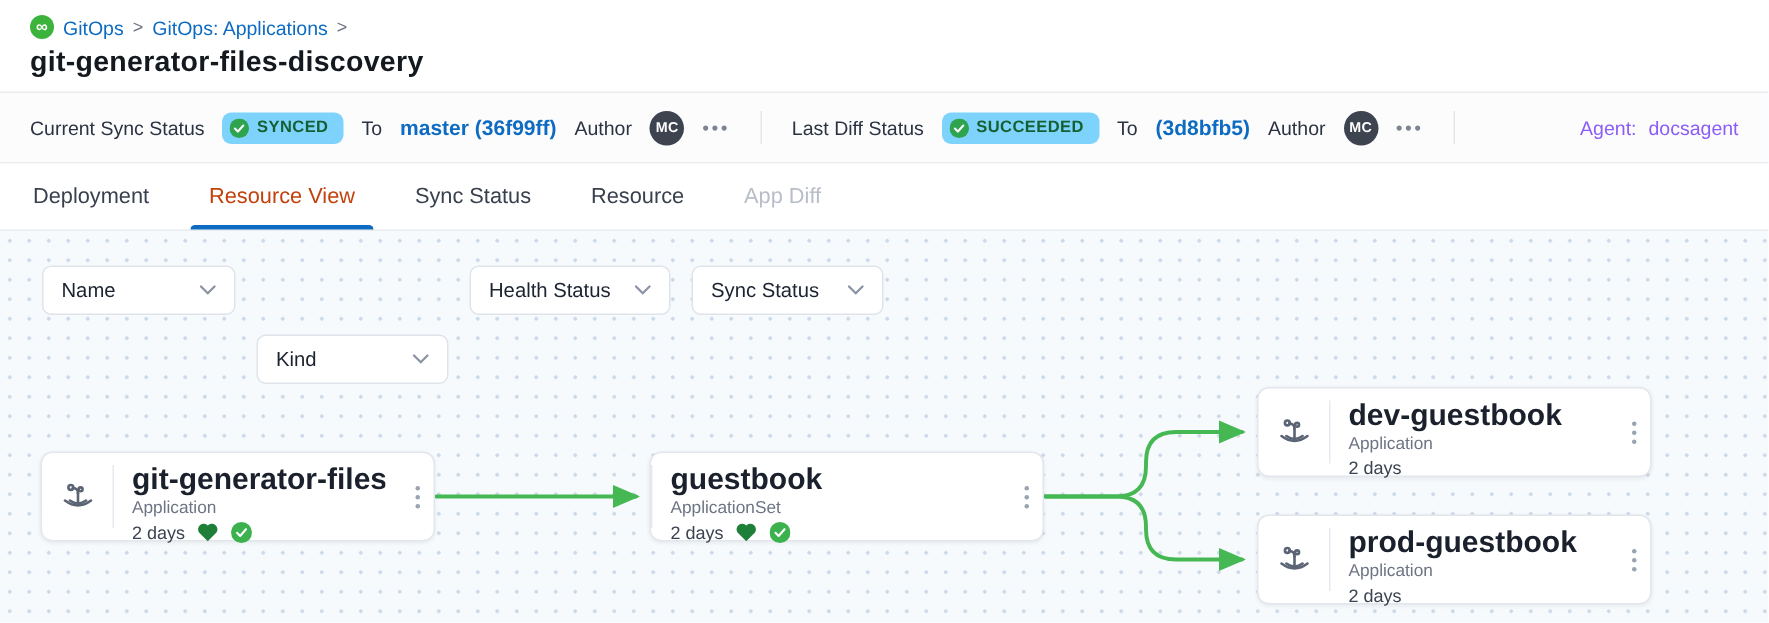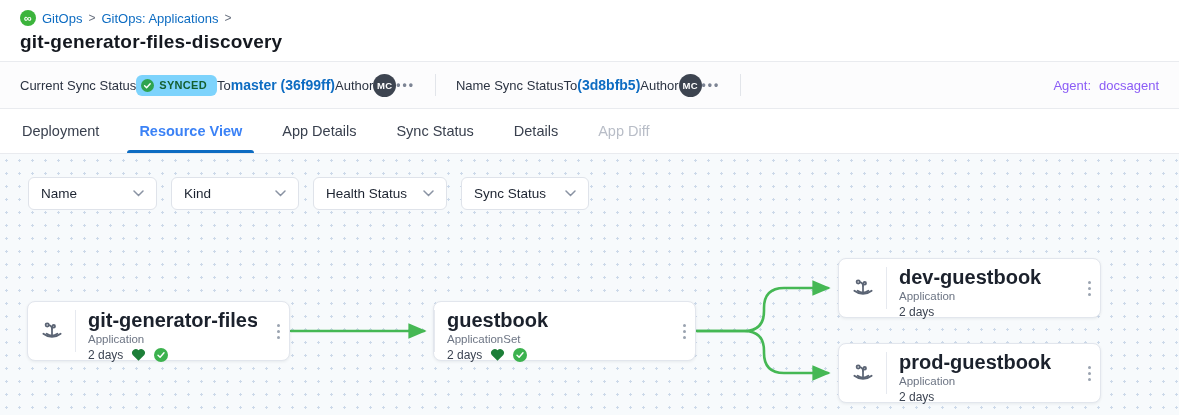--- a/index.html
+++ b/index.html
@@ -11,51 +11,51 @@
   .breadcrumb { display:flex; align-items:center; gap:6px; font-size:13px; }
   .crumb-logo { width:16px; height:16px; border-radius:50%; background:#3cb43c; color:#fff;
     display:flex; align-items:center; justify-content:center; font-size:11px; font-weight:bold; line-height:1; }
   .crumb-link { color:#0d6cc2; text-decoration:none; cursor:pointer; }
   .crumb-sep { color:#6a7280; font-size:12px; }
   .page-title { font-size:19px; font-weight:700; color:#14181f; margin-top:5px; letter-spacing:.2px; }
 
   
   .statusbar { height:47px; background:#fcfcfd; border-bottom:1px solid #e9ebef;
     display:flex; align-items:center; padding:0 20px; gap:14px; font-size:13px; color:#2b3342; }
-  .sb-group { display:flex; align-items:center; white-space:nowrap; }
+  .sb-group { display:flex; align-items:center; gap:12px; white-space:nowrap; }
   .badge { display:inline-flex; align-items:center; gap:5px; background:#7dd3fc; color:#155f30;
     font-size:11px; font-weight:700; letter-spacing:.3px; padding:4px 10px 4px 5px; border-radius:6px; }
   .badge svg { display:block; }
   .ref-link { color:#0d6cc2; font-weight:700; font-size:14px; cursor:pointer; }
   .avatar { width:23px; height:23px; border-radius:50%; background:#3d4450; color:#fff;
     font-size:9.5px; font-weight:700; display:flex; align-items:center; justify-content:center; letter-spacing:.3px;text-align:right; }
   .more-btn { color:#7c8494; font-size:12px; letter-spacing:2px; cursor:pointer; font-weight:700; }
   .sb-divider { width:1px; height:22px; background:#e2e5ea; margin:0 6px; }
   .agent { margin-left:auto; display:flex; gap:8px; color:#8b5cf6;align-items:center; }
 
   
   .tabs { height:45px; background:#fff; border-bottom:1px solid #e9ebef;
     display:flex; align-items:stretch; padding:0 20px; gap:36px; }
   .tab { display:flex; align-items:center; font-size:14.5px; color:#39404e; cursor:pointer;
     position:relative; padding:0 2px; }
-  .tab.active { font-weight:700; color:#3b82f6; }
+  .tab.active { font-weight:400; color:#c2410c; }
   .tab.active::after { content:""; position:absolute; left:-10px; right:-10px; bottom:0;
     height:3px; background:#0d6cc2; border-radius:3px 3px 0 0; }
   .tab.disabled { color:#b8bdc7; cursor:default; }
 
   
   .canvas { position:relative; height:261px; background:#f7fafc;
     background-image:radial-gradient(circle, #ccd9e9 1.1px, transparent 1.3px);
     background-size:13px 13px; }
   .filters { position:absolute; top:23px; left:28px; display:flex; gap:14px; }
   .filter { background:#fff; border:1px solid #dfe3ea; border-radius:6px; height:33px;
     display:flex; align-items:center; justify-content:space-between; padding:0 12px;
     font-size:13.5px; color:#1c2330; font-weight:500; cursor:pointer; }
   .filter svg { margin-left:10px; }
-  .f-name{width:129px;gap:39px;} .f-kind{width:128px;} .f-health{width:134px;} .f-sync{width:128px;}
+  .f-name{width:129px;gap:39px;} .f-kind{width:128px;margin-top:46px;} .f-health{width:134px;} .f-sync{width:128px;}
 
   .edges { position:absolute; inset:0; }
 
   .node { position:absolute; width:263px; height:60px; background:#fff; border:1px solid #e2e6ed;
     border-radius:8px; box-shadow:0 1px 3px rgba(16,24,40,.07); display:flex; align-items:stretch; cursor:pointer; }
   .node-icon-col { width:47px; display:flex; align-items:center; justify-content:center; flex:0 0 47px; }
   .node-vline { width:1px; background:#e6e9ef; margin:8px 0; }
   .node-body { padding:7px 10px 6px 12px; min-width:0; flex:1; }
   .node-title { font-size:20px; font-weight:700; color:#1b212c; white-space:nowrap;
     overflow:hidden; text-overflow:clip; max-width:185px; }
@@ -92,40 +92,46 @@
       <span>SYNCED</span>
     </span>
     <span>To</span>
     <a class="ref-link">master (36f99ff)</a>
     <span>Author</span>
     <span class="avatar">MC</span>
     <span class="more-btn">•••</span>
   </div>
   <div class="sb-divider"></div>
   <div class="sb-group">
-    <span>Name Sync Status</span>
+    <span>Last Diff Status</span>
+    <span class="badge">
+      <svg width="13" height="13" viewBox="0 0 13 13">
+        <circle cx="6.5" cy="6.5" r="6.5" fill="#2ea44f"></circle>
+        <path d="M3.6 6.7l2 2 3.6-4" stroke="#fff" stroke-width="1.4" fill="none" stroke-linecap="round" stroke-linejoin="round"></path>
+      </svg>
+      <span>SUCCEEDED</span>
+    </span>
     <span>To</span>
     <a class="ref-link">(3d8bfb5)</a>
     <span>Author</span>
     <span class="avatar">MC</span>
     <span class="more-btn">•••</span>
   </div>
   <div class="sb-divider"></div>
   <div class="agent">
     <span>Agent:</span>
     <span>docsagent</span>
   </div>
 </div>
 
 <div class="tabs">
   <div class="tab">Deployment</div>
   <div class="tab active">Resource View</div>
-  <div class="tab">App Details</div>
   <div class="tab">Sync Status</div>
-  <div class="tab">Details</div>
+  <div class="tab">Resource</div>
   <div class="tab disabled">App Diff</div>
 </div>
 
 <div class="canvas">
 
   <svg class="edges" width="1179" height="261" viewBox="0 0 1179 261">
     <defs>
       <marker id="arr" markerWidth="8" markerHeight="8" refX="6" refY="3" orient="auto">
         <path d="M0,0 L7,3 L0,6 Z" fill="#45b854"></path>
       </marker>

